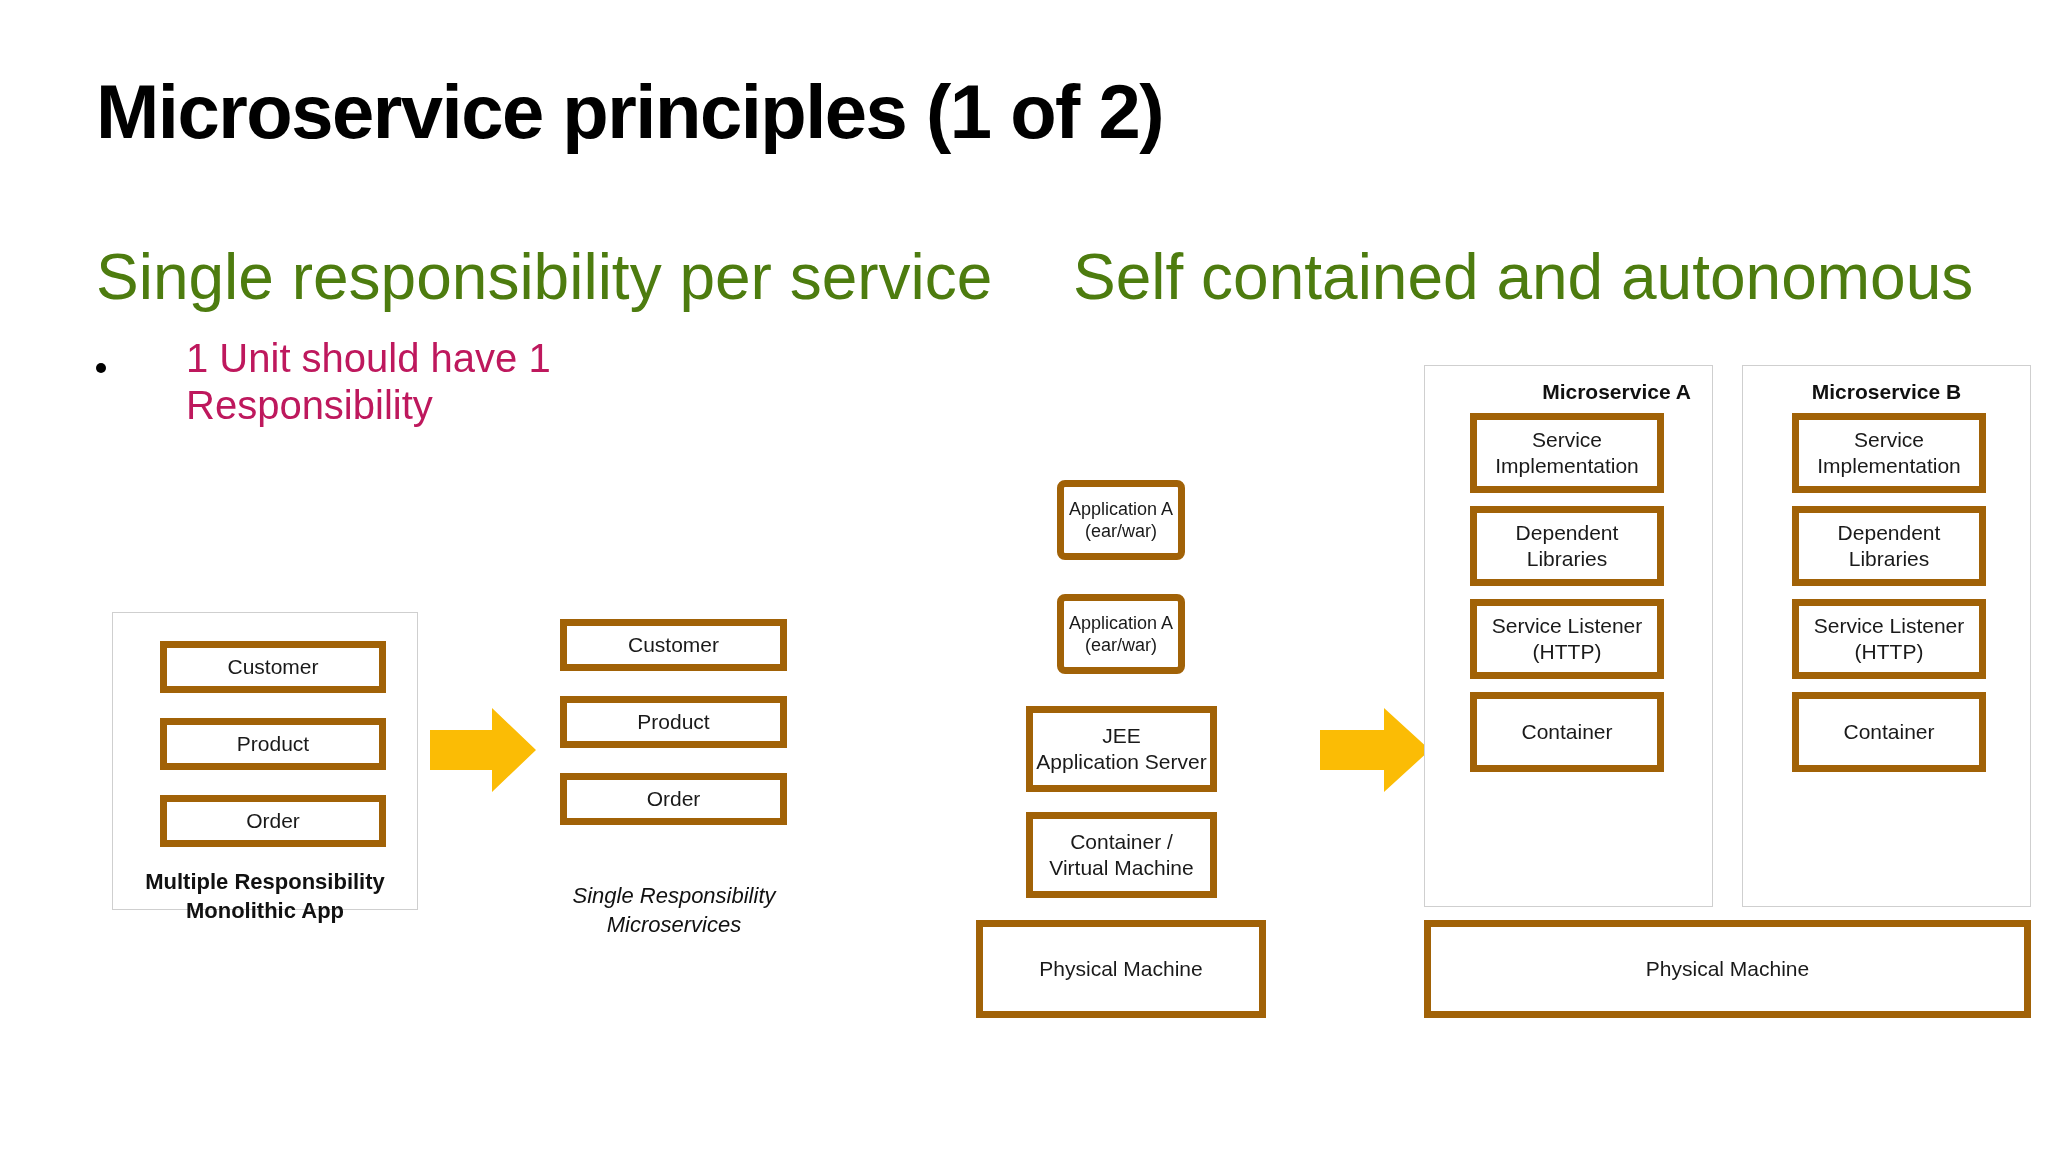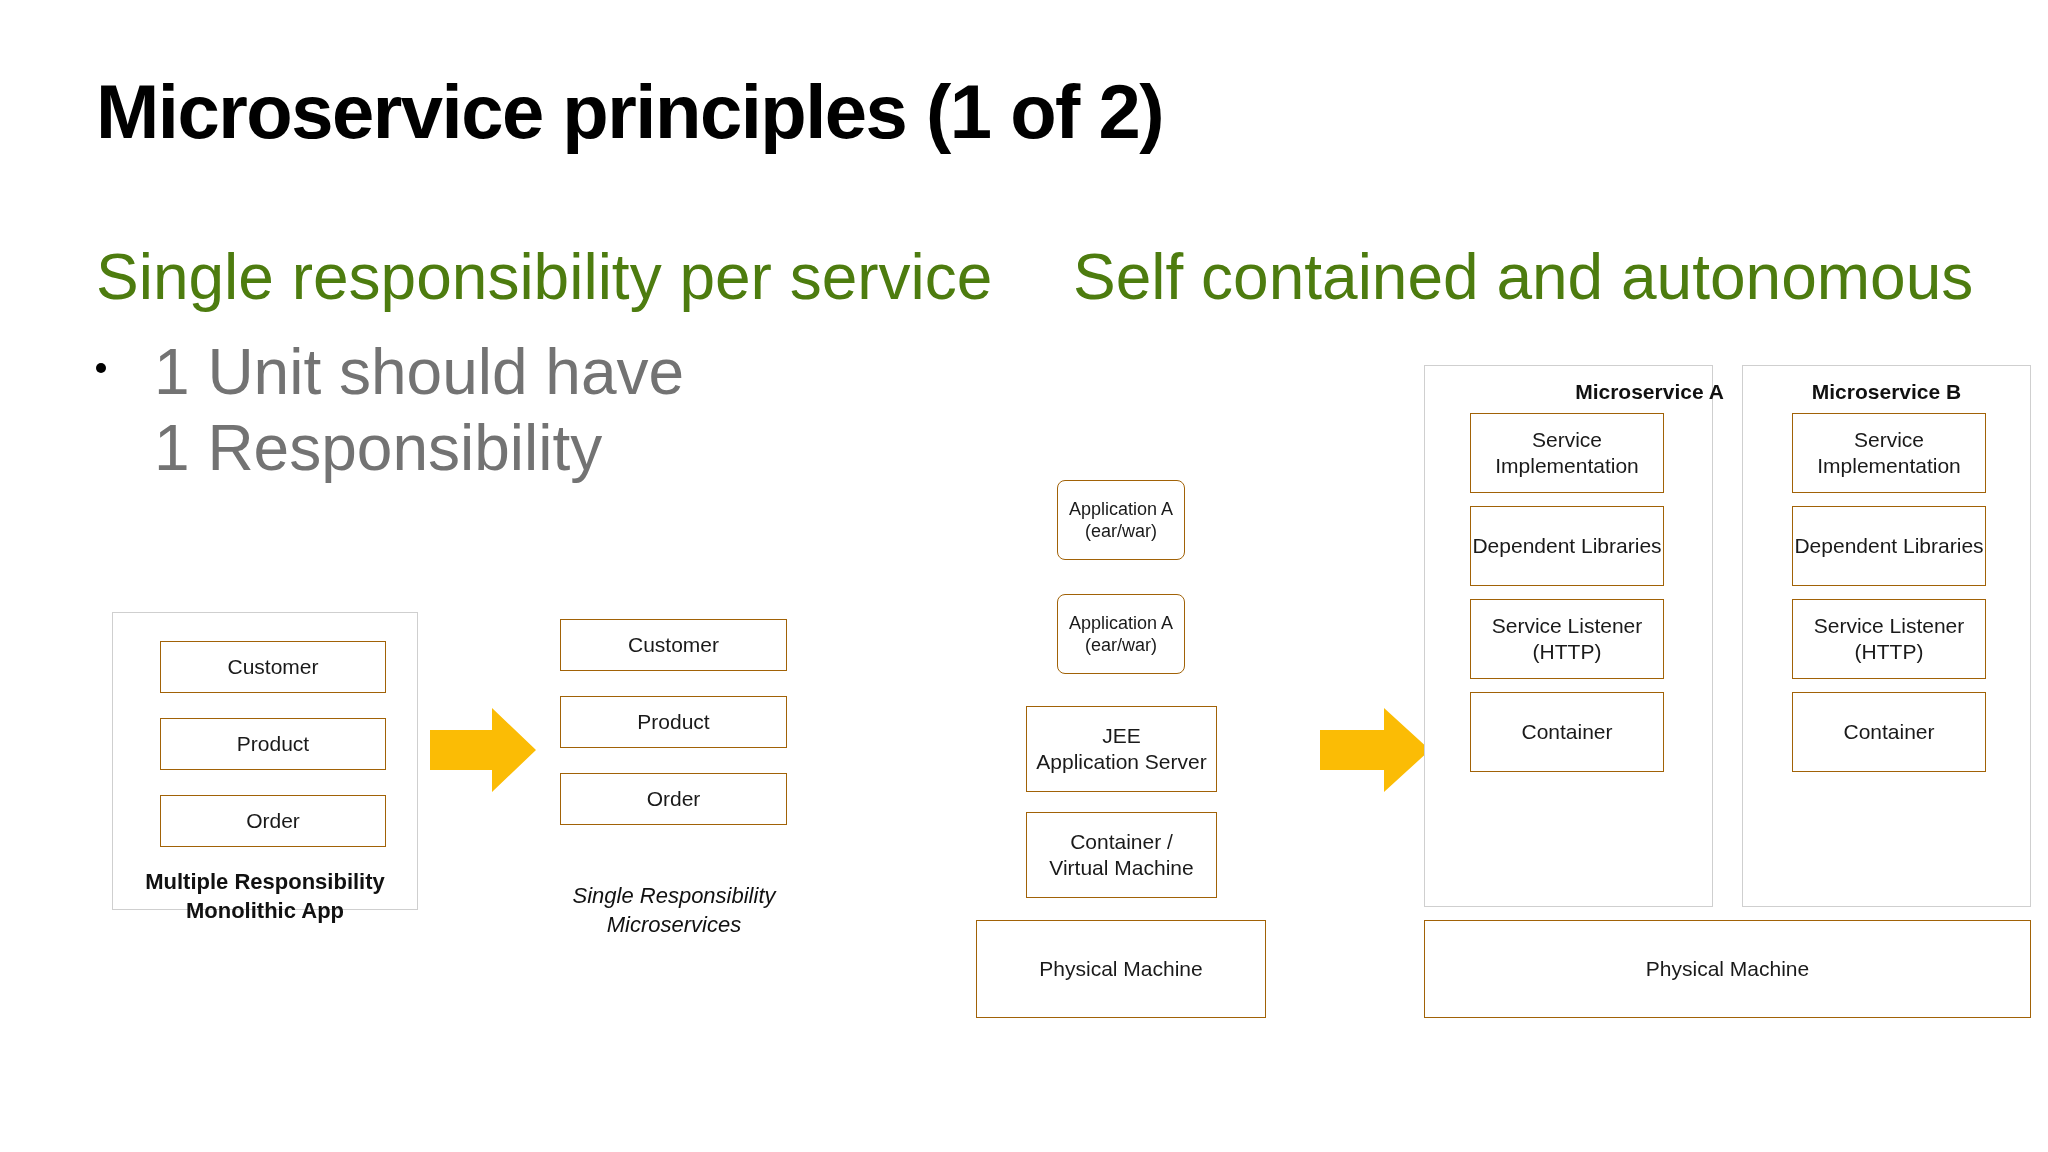--- a/index.html
+++ b/index.html
@@ -43,29 +43,29 @@
     align-items: flex-start;
   }
   .bullet-dot {
     width: 10px; height: 10px;
     border-radius: 50%;
     background: #000;
     margin-top: 28px;
     flex: 0 0 auto;
   }
   .bullet-text {
-    margin-left: 48px;
-    font-size: 64px;
+    margin-left: 80px;
+    font-size: 40px;
     line-height: 1.18;
-    color: #737373;
+    color: #be185d;
   }
   
   .dbox {
     position: absolute;
-    border: 1px solid #a16207;
+    border: 7px solid #a16207;
     background: #ffffff;
     display: flex;
     align-items: center;
     justify-content: center;
     text-align: center;
     color: #1a1a1a;
     font-size: 21px;
     line-height: 1.25;
     font-family: "Liberation Sans", sans-serif;
   }
@@ -166,21 +166,21 @@
 
   <div class="dbox" style="left:976px; top:920px; width:290px; height:98px;">Physical Machine</div>
 
   <div class="arrow" style="left:1320px; top:708px; width:110px; height:84px;">
     <svg viewBox="0 0 110 84" preserveAspectRatio="none" aria-hidden="true">
       <polygon points="0,22 64,22 64,0 110,42 64,84 64,62 0,62" fill="#fbbc05"></polygon>
     </svg>
   </div>
 
   <div class="frame" style="left:1424px; top:365px; width:289px; height:542px;"></div>
-  <div class="ms-title" style="left:1505px; top:380px; width:289px;">Microservice A</div>
+  <div class="ms-title" style="left:1472px; top:380px; width:289px;">Microservice A</div>
 
   <div class="dbox" style="left:1470px; top:413px; width:194px; height:80px;">
     <div>
       <div>Service</div>
       <div>Implementation</div>
     </div>
   </div>
   <div class="dbox" style="left:1470px; top:506px; width:194px; height:80px;">Dependent Libraries</div>
   <div class="dbox" style="left:1470px; top:599px; width:194px; height:80px;">
     <div>

